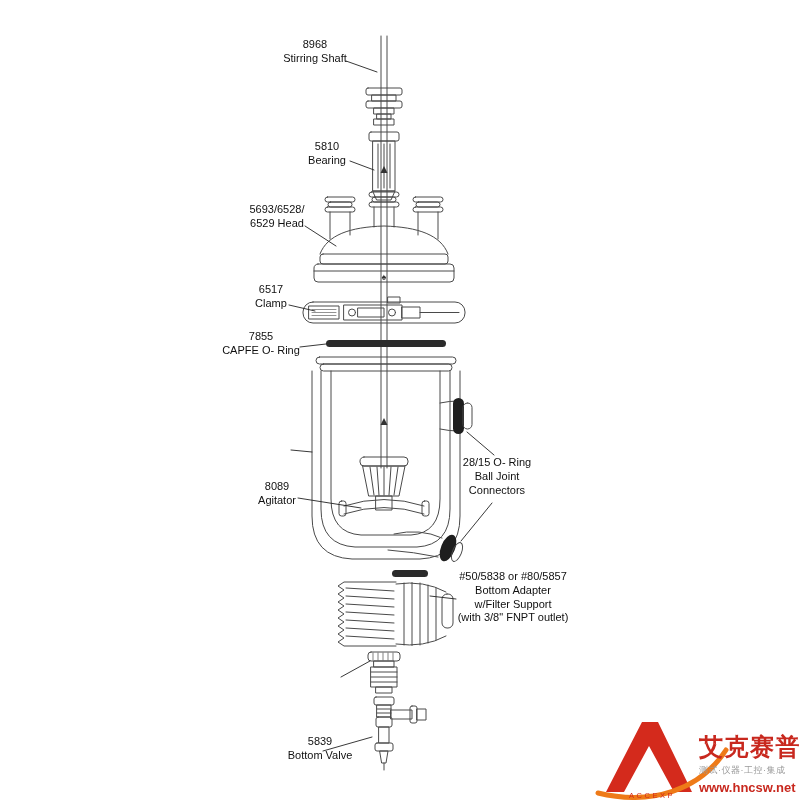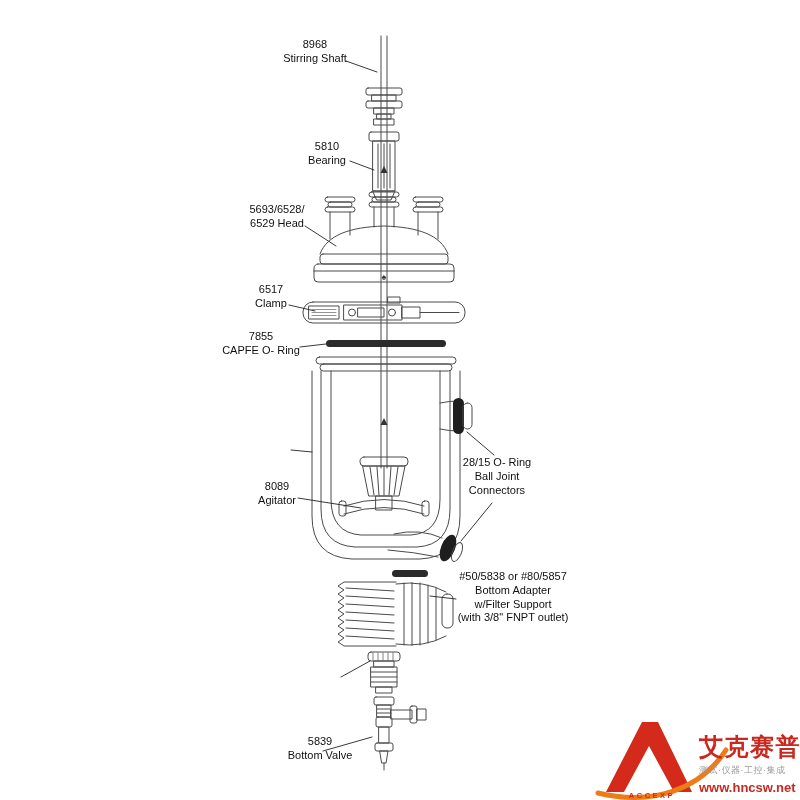--- a/index.html
+++ b/index.html
@@ -19,21 +19,21 @@
     font-size: 11px;
     line-height: 1.25;
     color: #101010;
   }
   .logo-text { position: absolute; left: 699px; top: 735px; width: 104px; }
   .logo-cn  { font-size: 24px; font-weight: bold; color: #c8281e; letter-spacing: 1.5px; line-height: 1; }
   .logo-tagline { font-size: 9px; color: #9a9a9a; margin-top: 5px; letter-spacing: 0.5px; }
   .logo-url { font-size: 13px; font-weight: bold; color: #c8281e; margin-top: 3px; }
   .logo-en {
     position: absolute; left: 604px; top: 791px; width: 96px;
-    text-align: center; font-size: 7.5px; font-weight: bold;
+    text-align: center; font-size: 7.5px; font-weight: normal;
     color: #d42a1c; letter-spacing: 2.5px;
   }
 </style>
 </head>
 <body>
 
 <div class="stage">
 
   <svg width="800" height="800" viewBox="0 0 800 800" xmlns="http://www.w3.org/2000/svg">
     <g stroke="#4a4a4a" stroke-width="1" fill="none" stroke-linecap="round" stroke-linejoin="round">

